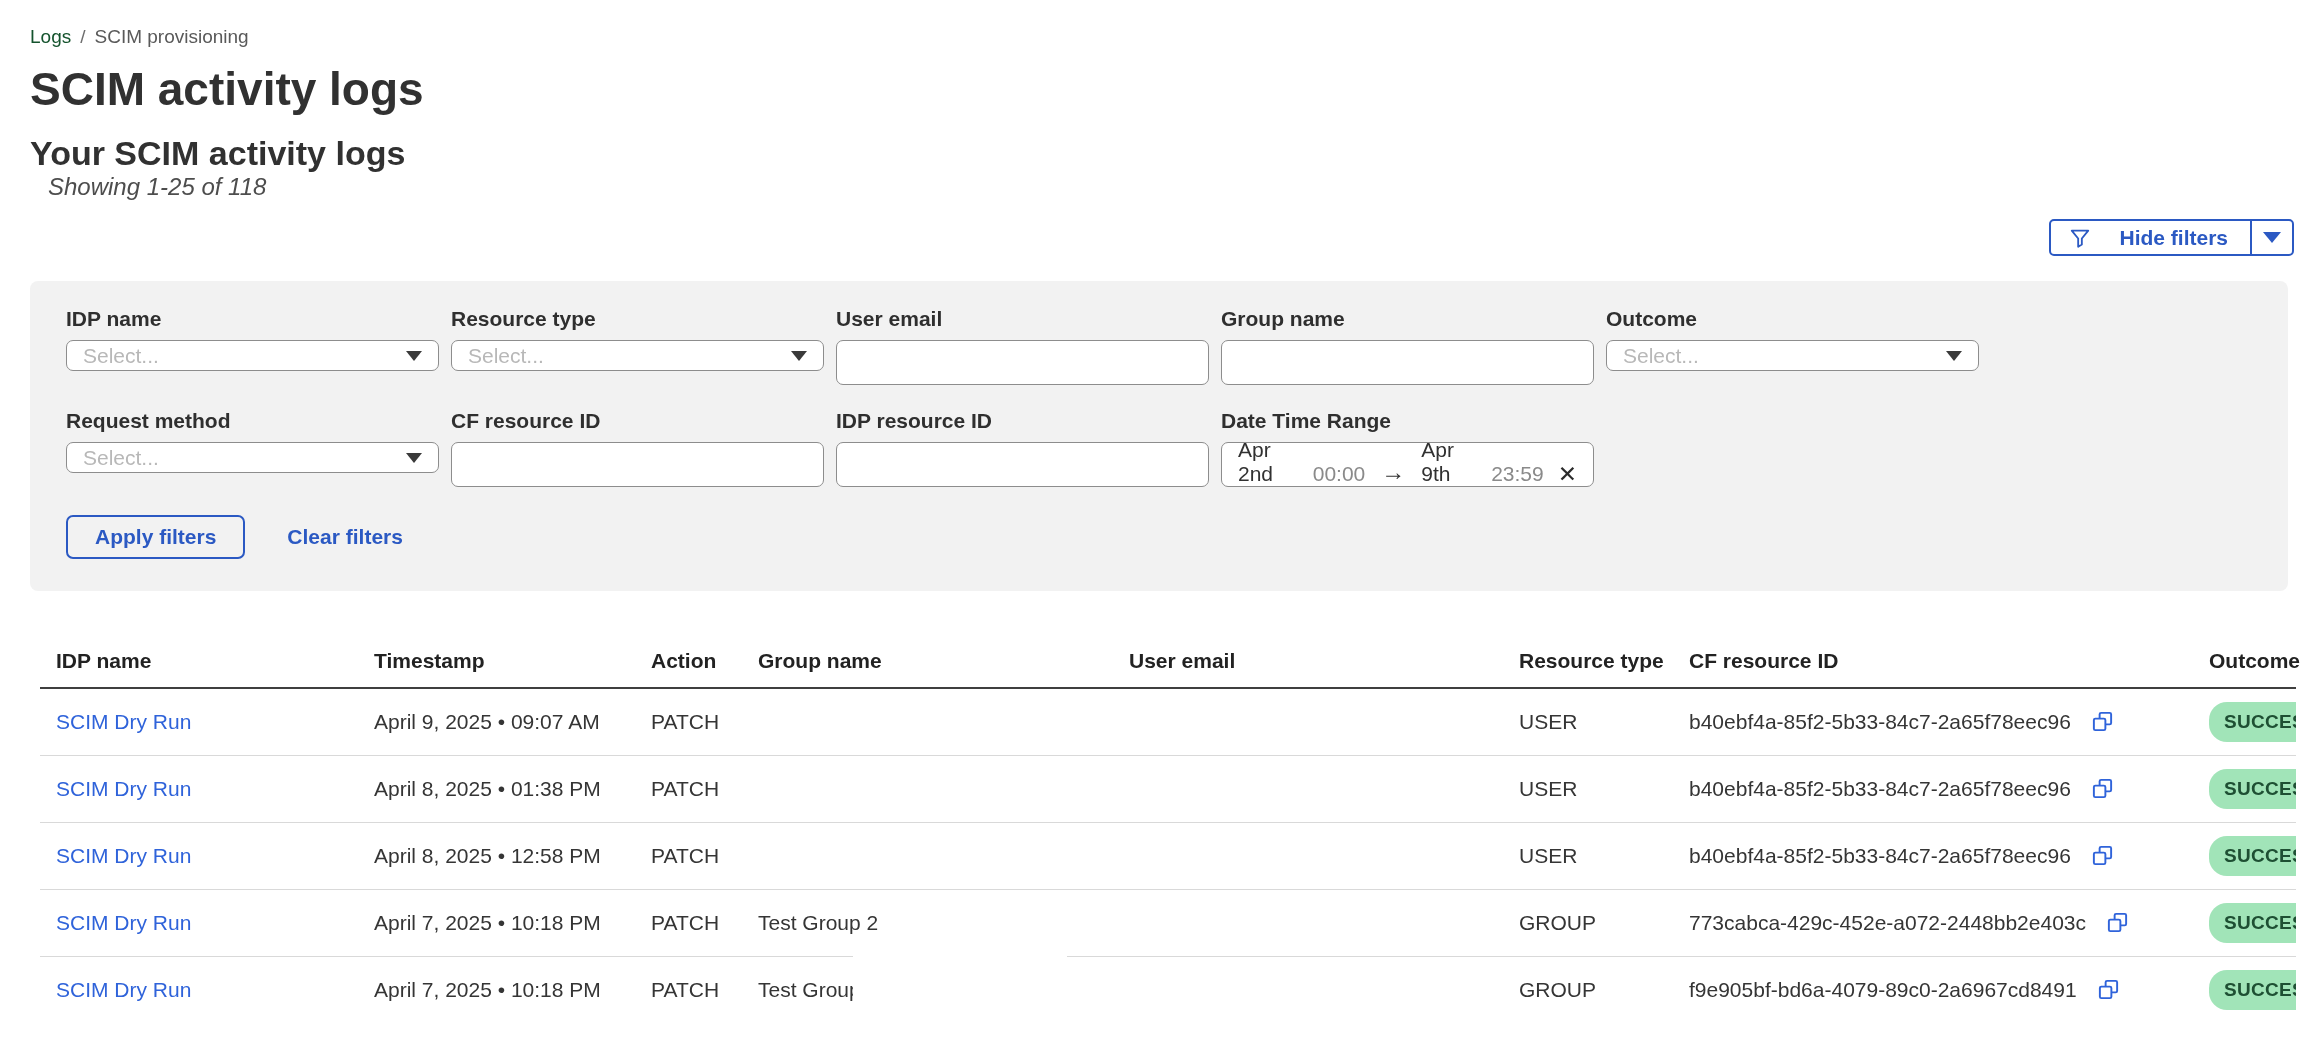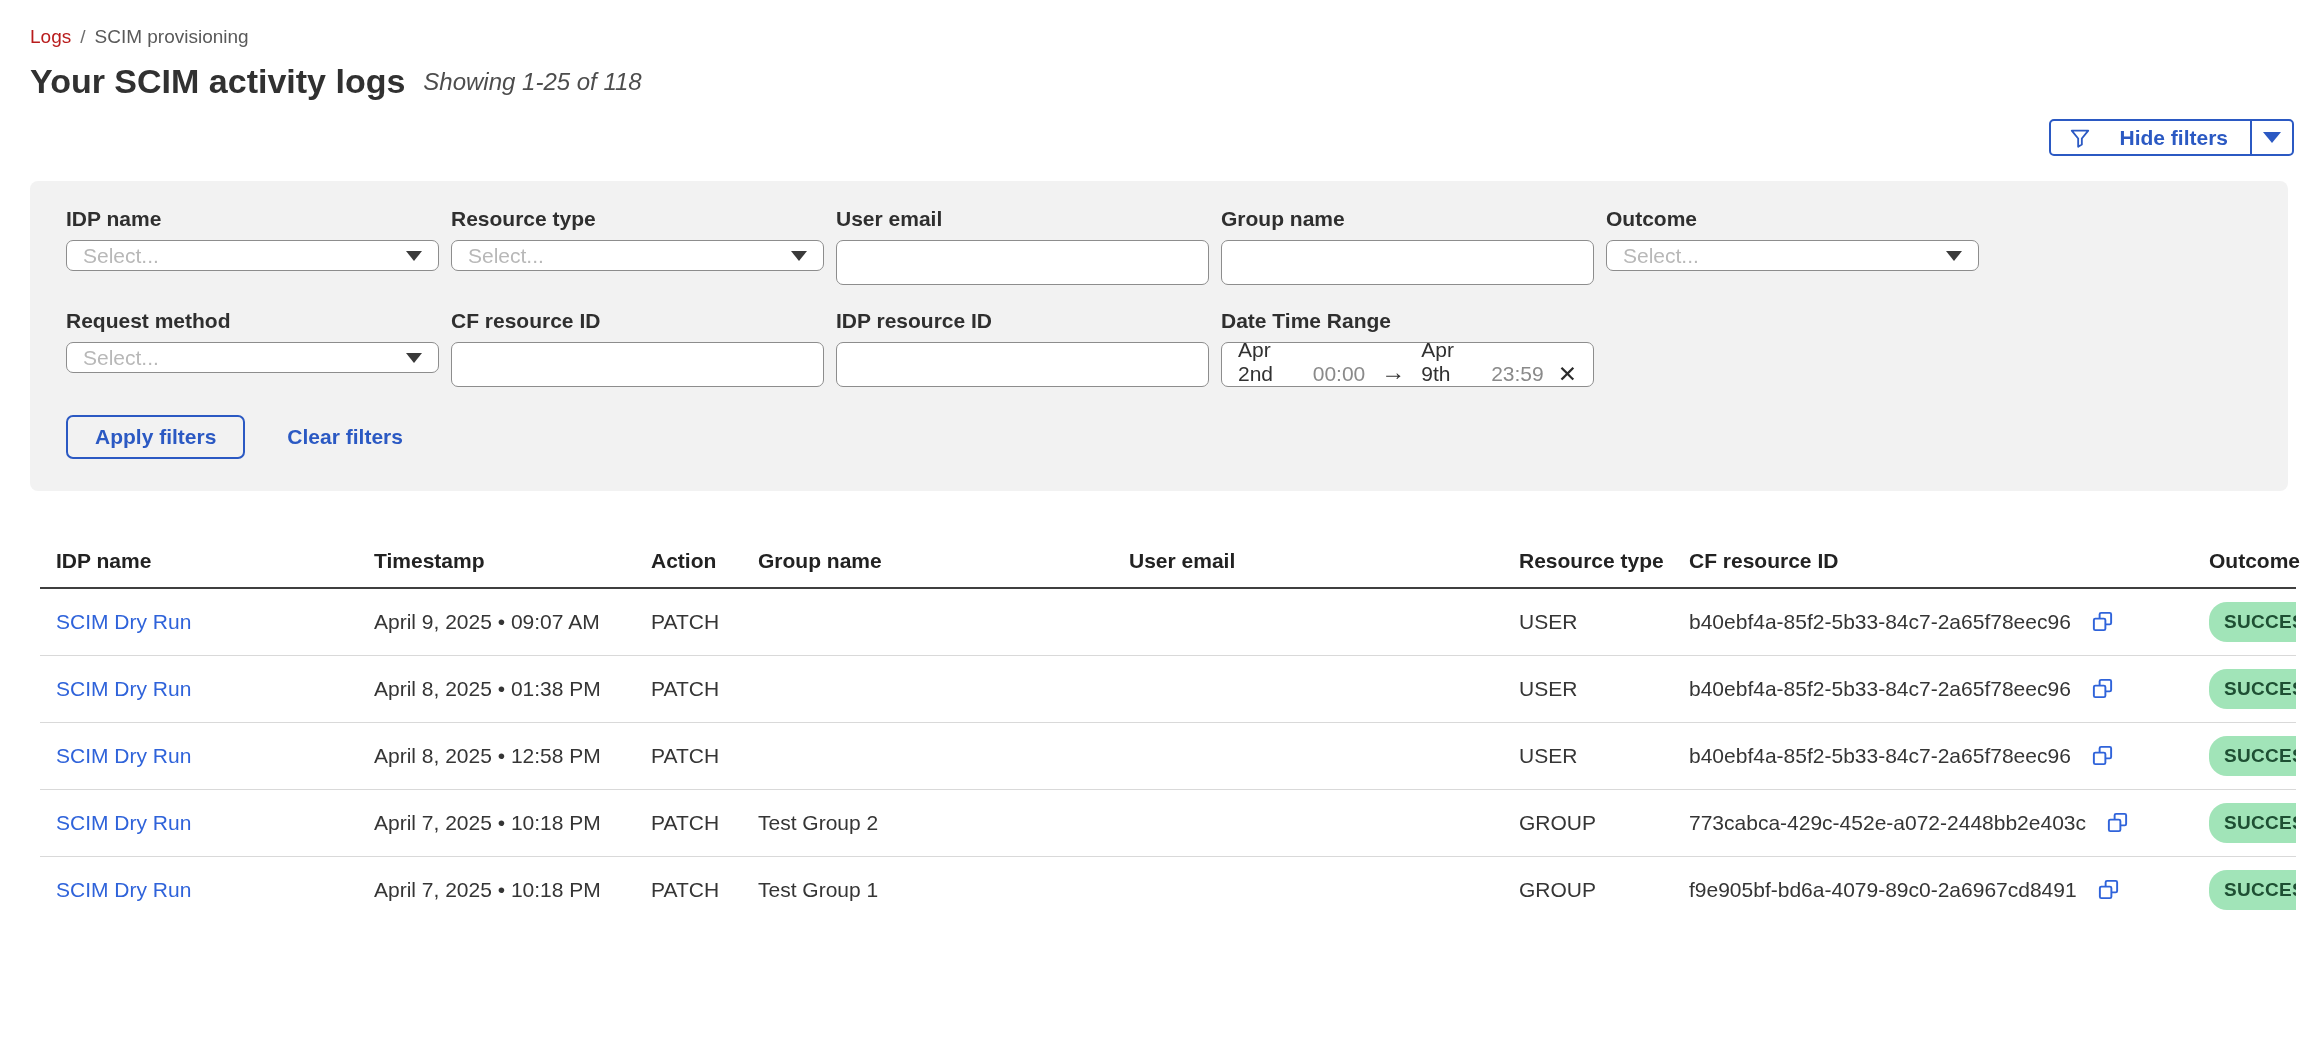--- a/index.html
+++ b/index.html
@@ -8,28 +8,28 @@
     width: 2318px; height: 1060px;
     background: #ffffff;
     overflow: hidden;
     font-family: "Liberation Sans", sans-serif;
     color: #313131;
   }
   .page { position: relative; width: 2318px; height: 1060px; padding: 26px 22px 0 30px; }
 
   
   .breadcrumb { font-size: 19px; color: #595959; margin-bottom: 14px; }
-  .breadcrumb a { color: #b91c1c; text-decoration: none; }
+  .breadcrumb a { color: #14532d; text-decoration: none; }
   .breadcrumb .sep { margin: 0 9px; color: #6e6e6e; }
 
   
   h1.page-title { font-size: 46px; font-weight: 600; color: #313131; margin: 0 0 18px 0; letter-spacing: 0; }
   p.page-desc { font-size: 23px; line-height: 36px; margin: 0 0 32px 0; max-width: 1070px; color: #313131; }
 
-  .section-head { display: flex; align-items: center; margin-bottom: 5px; }
+  .section-head { display: flex; align-items: flex-start; margin-bottom: 5px; flex-direction: column; }
   .section-head h2 { font-size: 34px; font-weight: 700; margin: 0; color: #313131; }
   .section-head .showing { font-size: 24px; font-style: italic; color: #4d4d4d; margin-left: 18px; }
 
   
   .toolbar { display: flex; justify-content: flex-end; margin-top: 18px; margin-bottom: 25px; padding-right: 2px; }
   .hide-filters-btn {
     display: inline-flex; align-items: stretch; height: 37px;
     border: 2px solid #2b59c3; border-radius: 5px; background: #fff;
     color: #2b59c3; cursor: pointer; overflow: hidden;
   }
@@ -106,20 +106,21 @@
 </style>
 </head>
 <body>
 
 <div class="page">
 
   <nav class="breadcrumb">
     <a href="#">Logs</a><span class="sep">/</span><span>SCIM provisioning</span>
   </nav>
 
+  <h1 class="page-title">SCIM activity logs</h1>
 
   <div class="section-head">
     <h2>Your SCIM activity logs</h2>
     <span class="showing">Showing 1-25 of 118</span>
   </div>
 
   <div class="toolbar">
     <div class="hide-filters-btn">
       <span class="hide-filters-main">
         <span class="icon">

